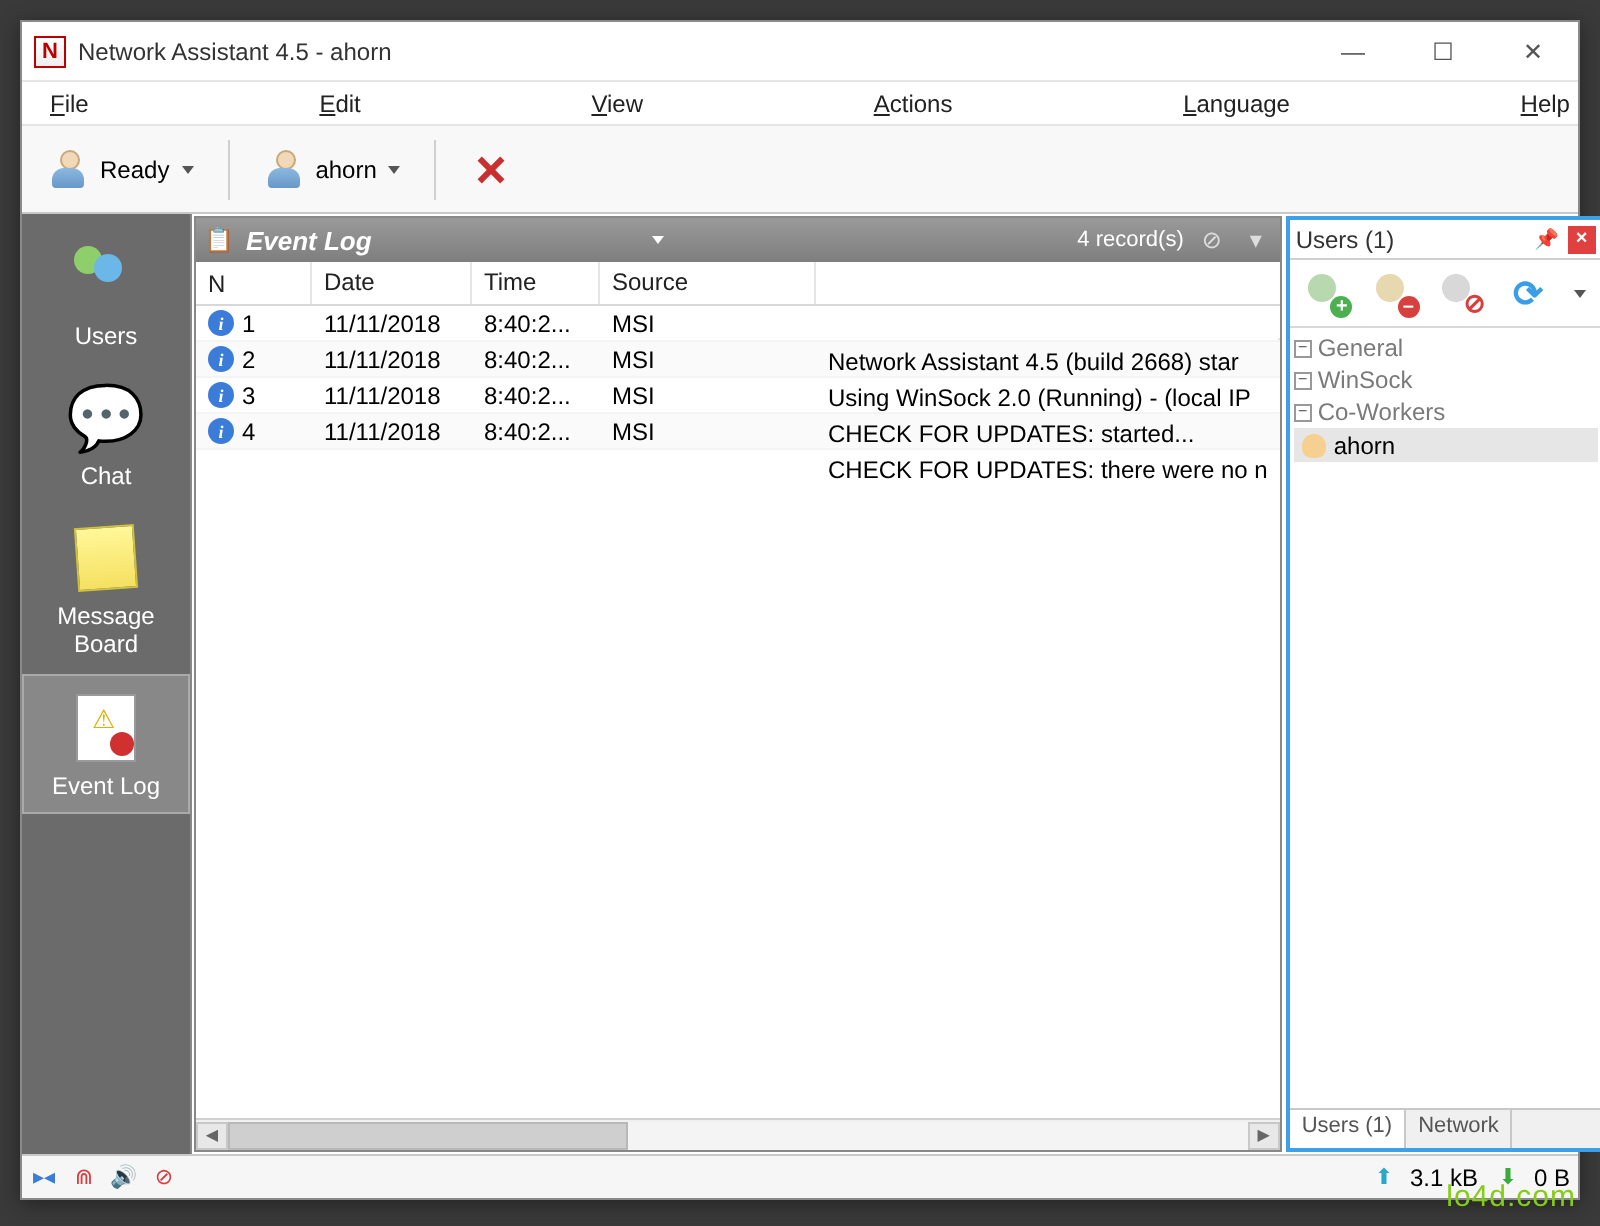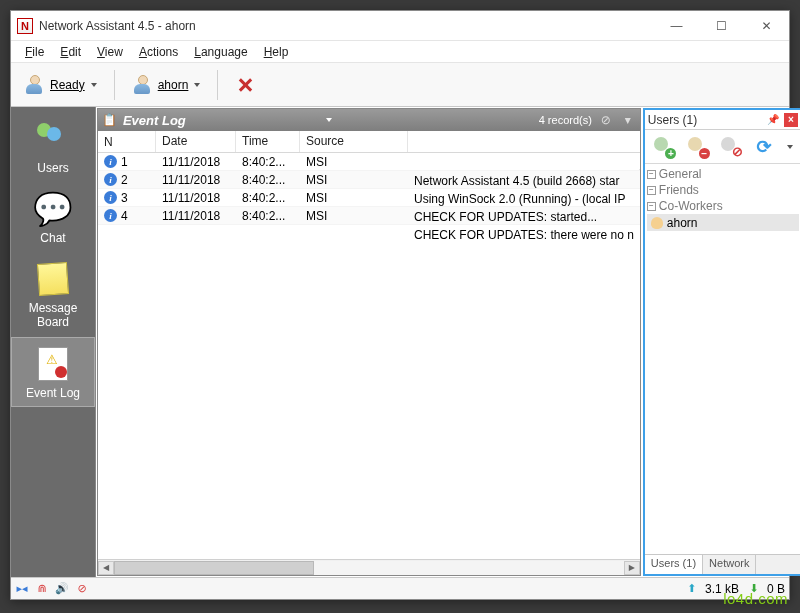--- a/index.html
+++ b/index.html
@@ -2,24 +2,24 @@
 <html><head>
 <meta charset="utf-8">
 <style>
 * { box-sizing: border-box; margin: 0; padding: 0; font-family: "Segoe UI", Tahoma, sans-serif; font-size: 12px; }
 body { background: #3a3a3a; width: 800px; height: 613px; overflow: hidden; position: relative; }
 .window { position: absolute; left: 10px; top: 10px; width: 780px; height: 590px; background: #fff; border: 1px solid #8a8a8a; display: flex; flex-direction: column; box-shadow: 0 2px 10px rgba(0,0,0,.4); }
 .titlebar { height: 30px; display: flex; align-items: center; padding-left: 6px; border-bottom: 1px solid #e5e5e5; }
 .titlebar .app-icon { width: 16px; height: 16px; border: 1px solid #b00; color: #b00; font-weight: bold; display: flex; align-items: center; justify-content: center; font-size: 11px; background: linear-gradient(#fff,#eee); }
 .titlebar .title { margin-left: 6px; flex: 1; color: #333; }
 .titlebar .winbtn { width: 45px; height: 28px; display: flex; align-items: center; justify-content: center; color: #555; }
-.menubar { height: 22px; display: flex; align-items: center; gap: 8px; padding-left: 10px; border-bottom: 1px solid #e5e5e5; }
+.menubar { height: 22px; display: flex; align-items: center; gap: 21px; padding-left: 10px; border-bottom: 1px solid #e5e5e5; justify-content: space-between; }
 .menubar .menuitem { padding: 2px 4px; color: #222; }
 .menubar .menuitem u { text-decoration: underline; }
-.toolbar { height: 44px; display: flex; align-items: center; padding-left: 6px; gap: 6px; border-bottom: 1px solid #c8c8c8; background: #f8f8f8; text-decoration: underline; }
+.toolbar { height: 44px; display: flex; align-items: center; padding-left: 6px; gap: 6px; border-bottom: 1px solid #c8c8c8; background: #f8f8f8; }
 .tbtn { display: flex; align-items: center; gap: 4px; padding: 4px 6px; border: 1px solid transparent; border-radius: 2px; }
 .sep { width: 1px; height: 30px; background: #d0d0d0; margin: 0 4px; }
 .person-icon { width: 22px; height: 22px; position: relative; }
 .person-icon::before { content: ''; position: absolute; left: 6px; top: 1px; width: 8px; height: 8px; border-radius: 50%; background: #f0d8b8; border: 1px solid #c8a878; }
 .person-icon::after { content: ''; position: absolute; left: 2px; top: 10px; width: 16px; height: 10px; border-radius: 6px 6px 2px 2px; background: linear-gradient(#8ab8e0,#6898c8); }
 .red-x { width: 20px; height: 20px; position: relative; }
 .red-x::before, .red-x::after { content: ''; position: absolute; left: 9px; top: 2px; width: 3px; height: 16px; background: #c83030; }
 .red-x::before { transform: rotate(45deg); }
 .red-x::after { transform: rotate(-45deg); }
 .caret { display: inline-block; width: 0; height: 0; border-left: 3px solid transparent; border-right: 3px solid transparent; border-top: 4px solid #555; margin-left: 2px; }
@@ -231,21 +231,21 @@
             </div>
           <span class="caret"></span>
         </div>
         <div class="up-tree">
           <div class="tree-group">
             <span class="tree-toggle">−</span>
             <span>General</span>
           </div>
           <div class="tree-group">
             <span class="tree-toggle">−</span>
-            <span>Friends</span>
+            <span>WinSock</span>
           </div>
           <div class="tree-group">
             <span class="tree-toggle">−</span>
             <span>Co-Workers</span>
           </div>
           <div class="tree-user">
             <span class="u-ico"></span>
             <span>ahorn</span>
           </div>
         </div>

